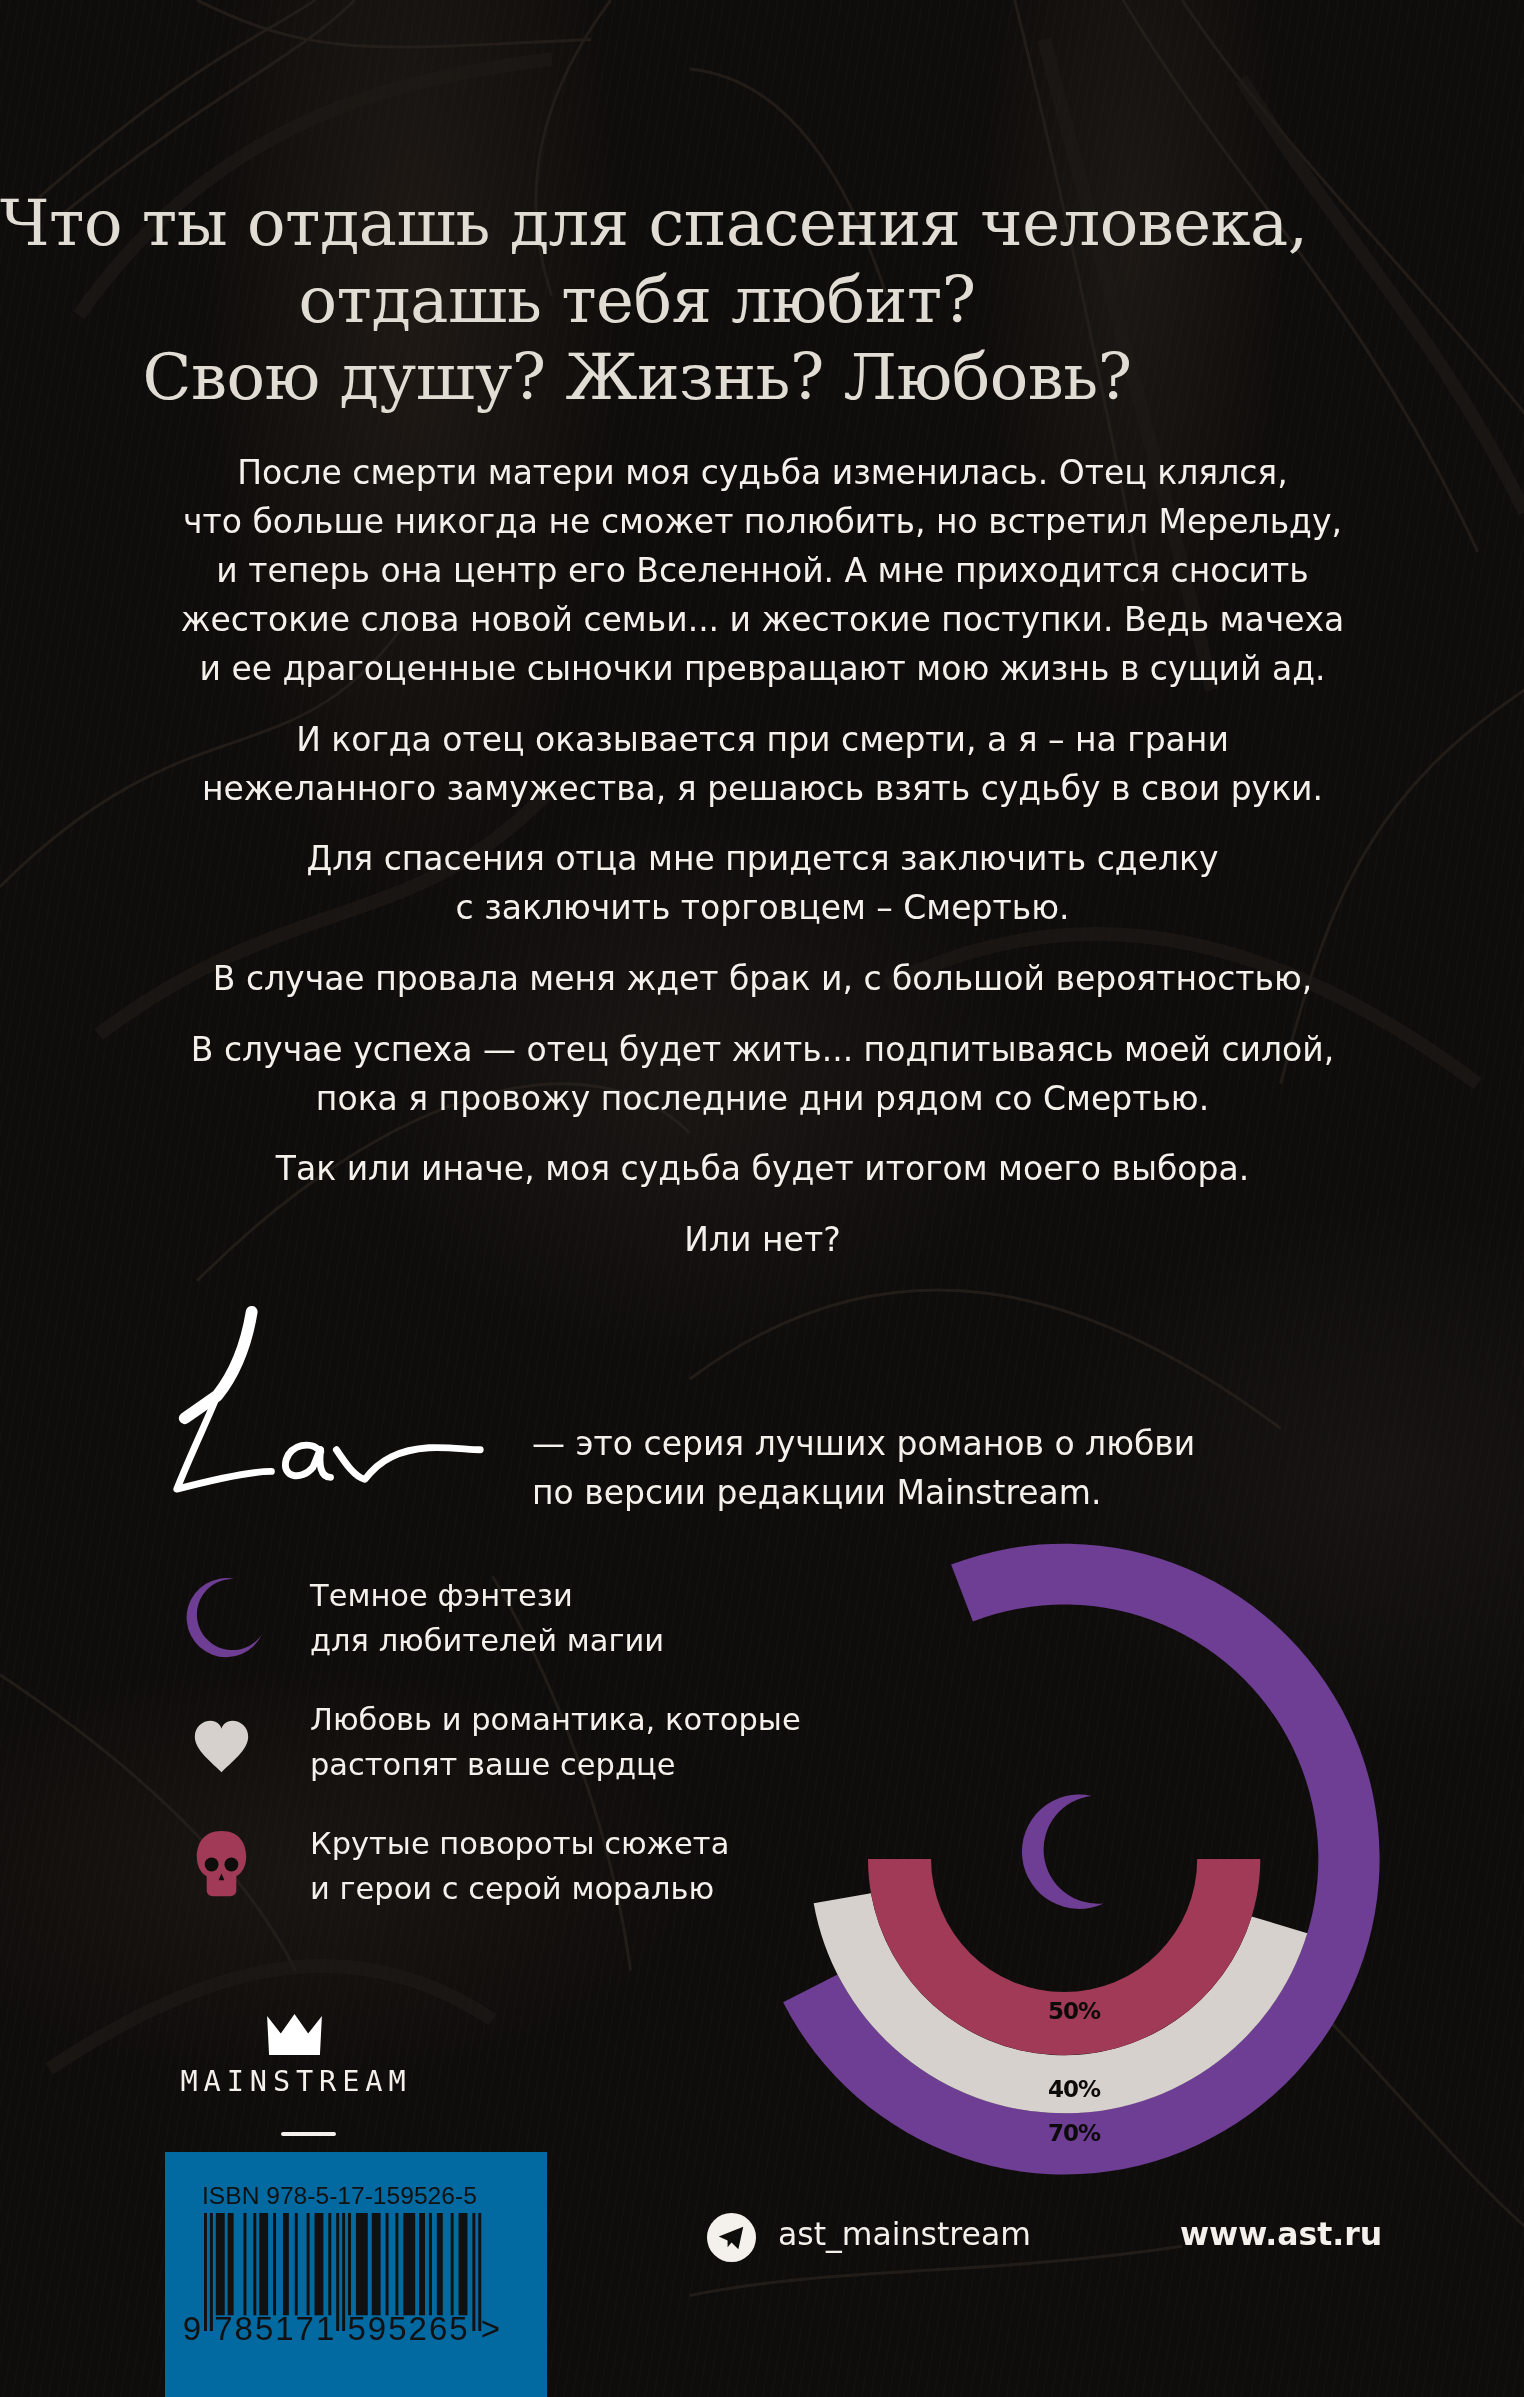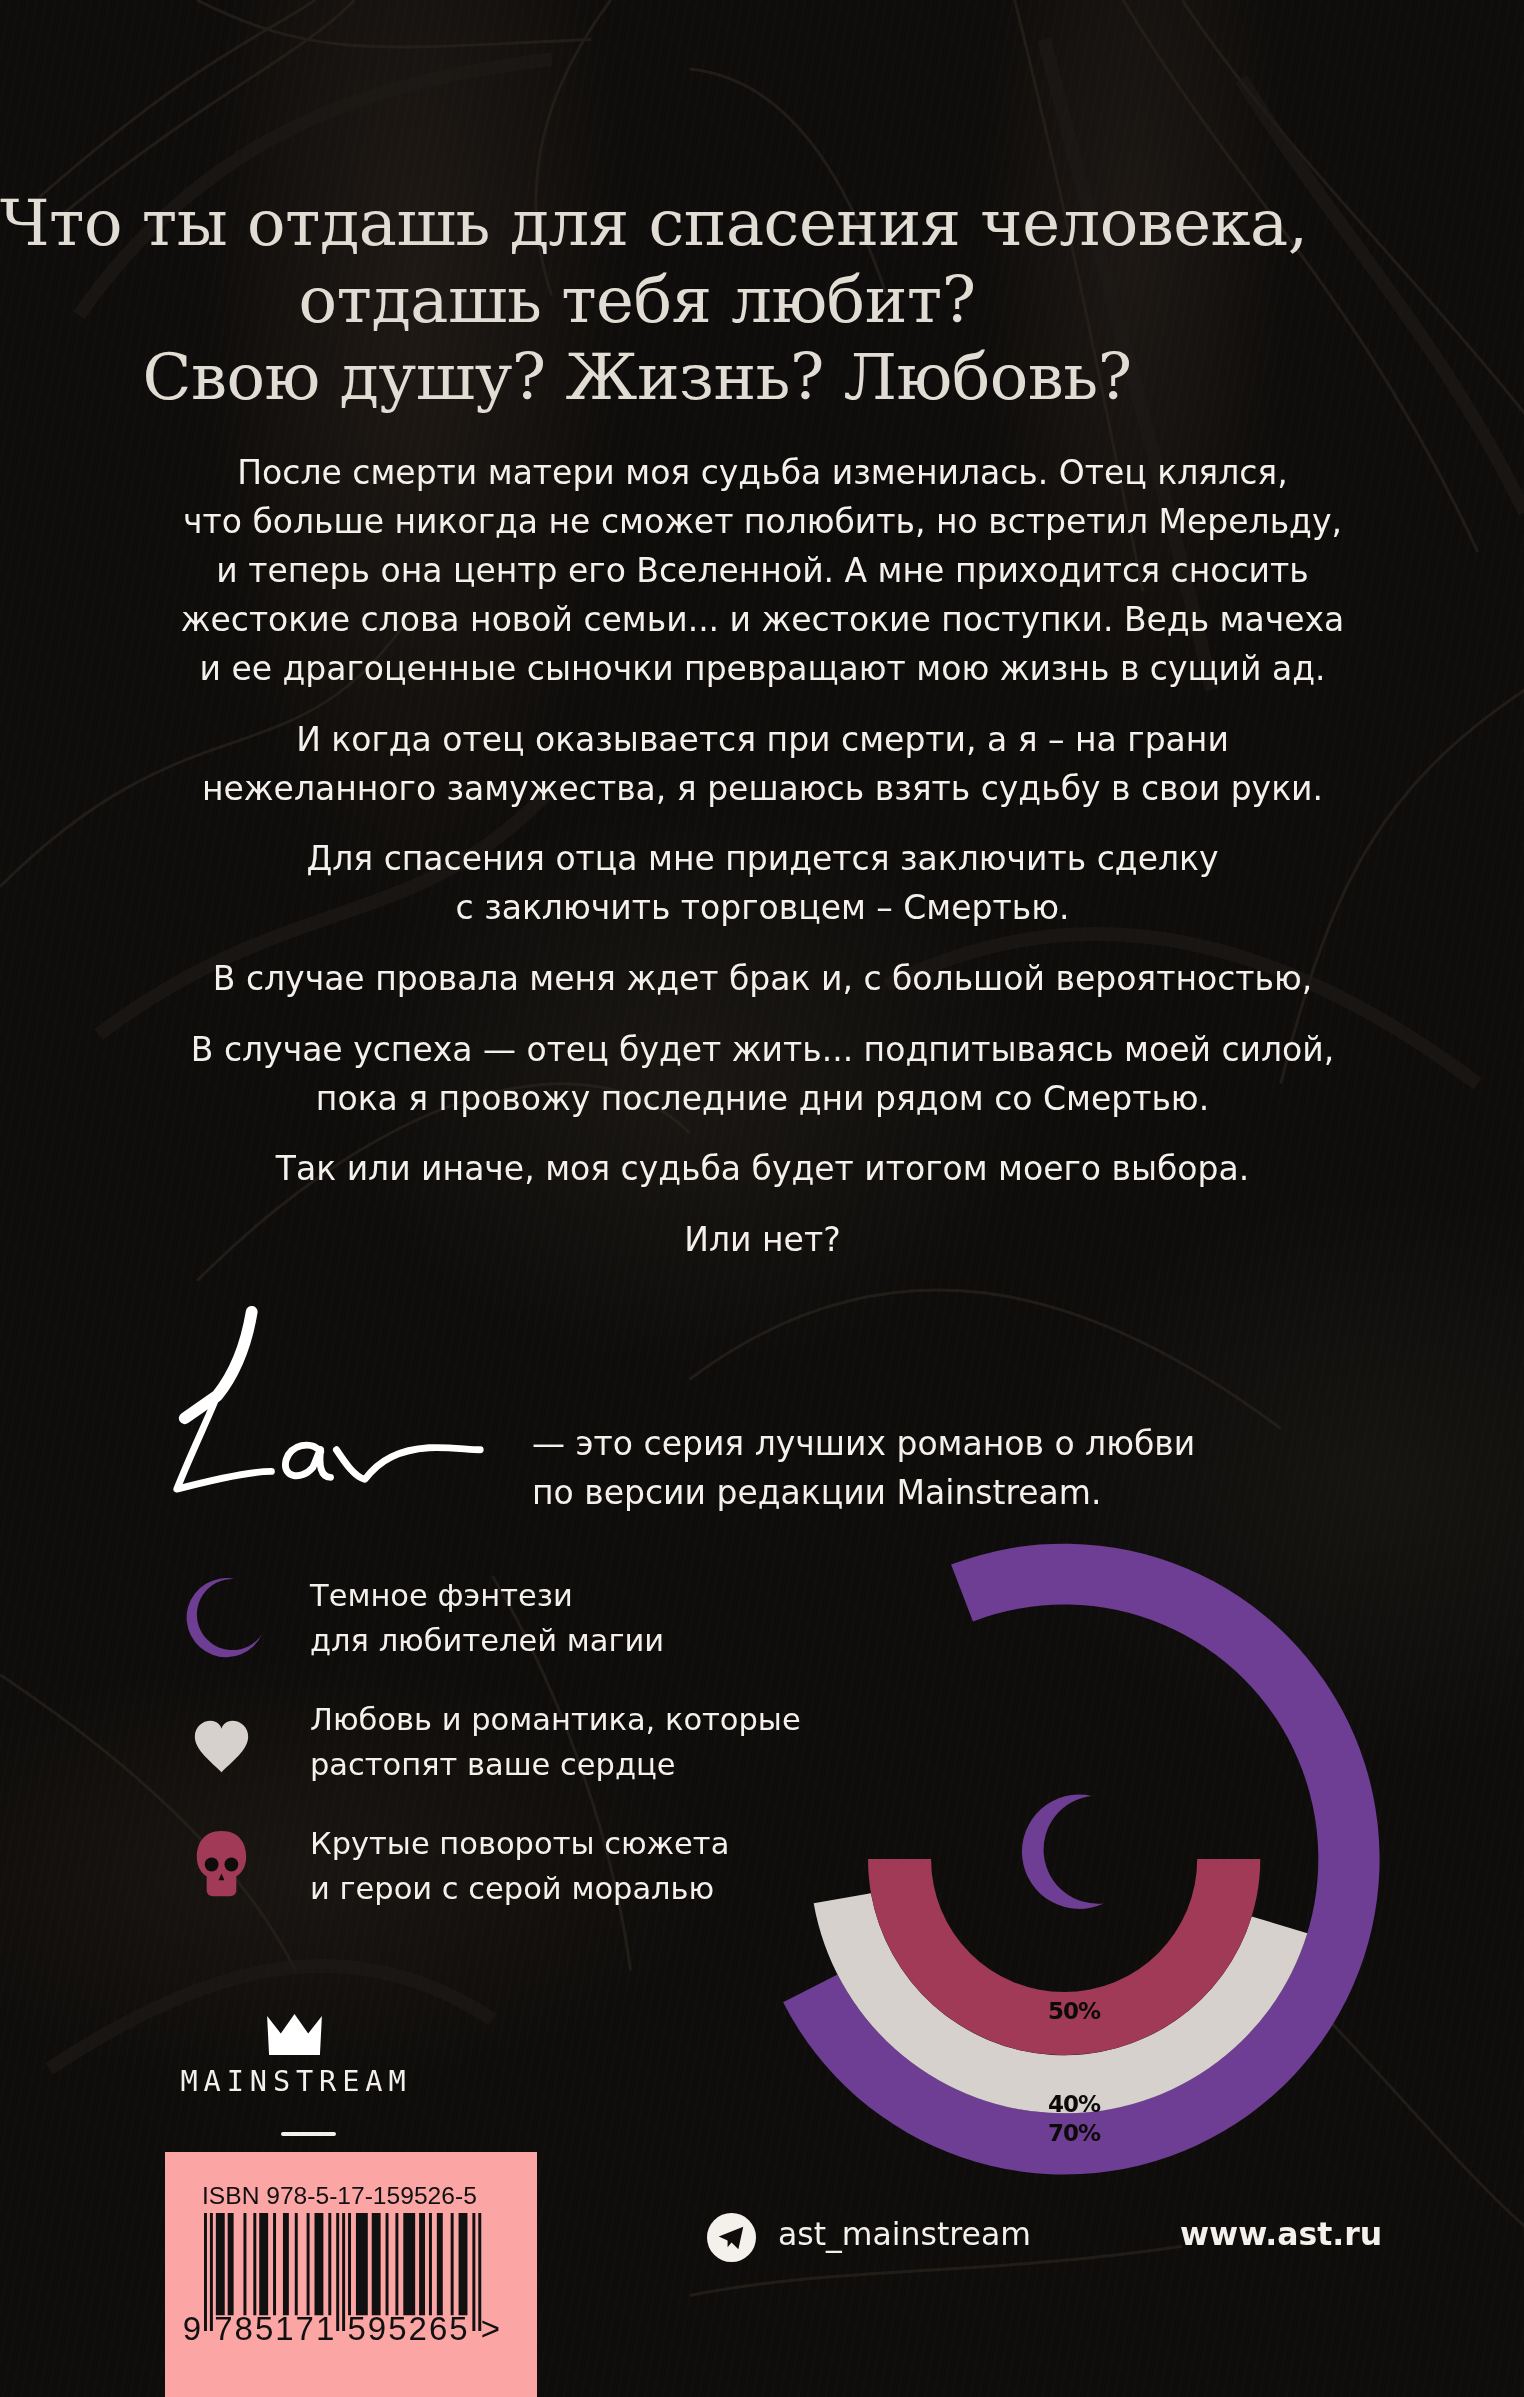--- a/index.html
+++ b/index.html
@@ -73,21 +73,21 @@
     font-family: "DejaVu Sans Mono", monospace; font-size: 28.6px;
     letter-spacing: 5.9px; color: #f4f1ec; text-align: center;
   }
   .publisher .underline {
     position: absolute; left: 118px; top: 137px; width: 55px; height: 3.9px;
     background: #f4f1ec; border-radius: 2px;
   }
 
   .barcode-box {
     left: 165px; top: 2152px; width: 372px; height: 245px;
-    background: #fca5a5; color: #111;
+    background: #0369a1; color: #111; padding-left: 10px;
   }
   .isbn-label {
     position: absolute; left: 37px; top: 29.6px;
     font-family: "Liberation Sans", sans-serif; font-size: 24.6px; color: #111;
     white-space: nowrap;
   }
   .bars { position: absolute; left: 39px; top: 61px; width: 296px; height: 118px; }
   .barcode-digits {
     position: absolute; left: 17.7px; top: 158px;
     font-family: "Liberation Sans", sans-serif; font-size: 33px; color: #111;
@@ -233,21 +233,21 @@
 
     <path d="M 225.3 48.3 A 320 320 0 1 1 54.9 492.3 L 110.1 464.1 A 258 258 0 1 0 247.5 105.9 Z" fill="#6e3d94"></path>
 
     <path d="M 586.7 422.4 A 258 258 0 0 1 85.9 391.8 L 144.0 381.6 A 199 199 0 0 0 530.3 405.2 Z" fill="#d6d1cd"></path>
 
     <path d="M 539 347 A 199 199 0 0 1 141 347 L 205 347 A 135 135 0 0 0 475 347 Z" fill="#a13a56"></path>
 
     <path d="M 368 283 A 58 58 0 1 0 380 392 A 50 50 0 1 1 368 283 Z" fill="#6e3d94"></path>
   </svg>
   <div class="pct" style="top: 481px;">50%</div>
-  <div class="pct" style="top: 574px;">40%</div>
+  <div class="pct" style="top: 559px;">40%</div>
   <div class="pct" style="top: 603px;">70%</div>
 </div>
 
 <div class="layer publisher">
   <svg width="59" height="45" viewBox="0 0 60 46" style="position:absolute; left:102px; top:16.7px;">
     <path d="M2 4 L16 22 L30 2 L44 22 L58 4 L56 44 L4 44 Z" fill="#ffffff"></path>
   </svg>
   <div class="name">MAINSTREAM</div>
   <div class="underline"></div>
 </div>

